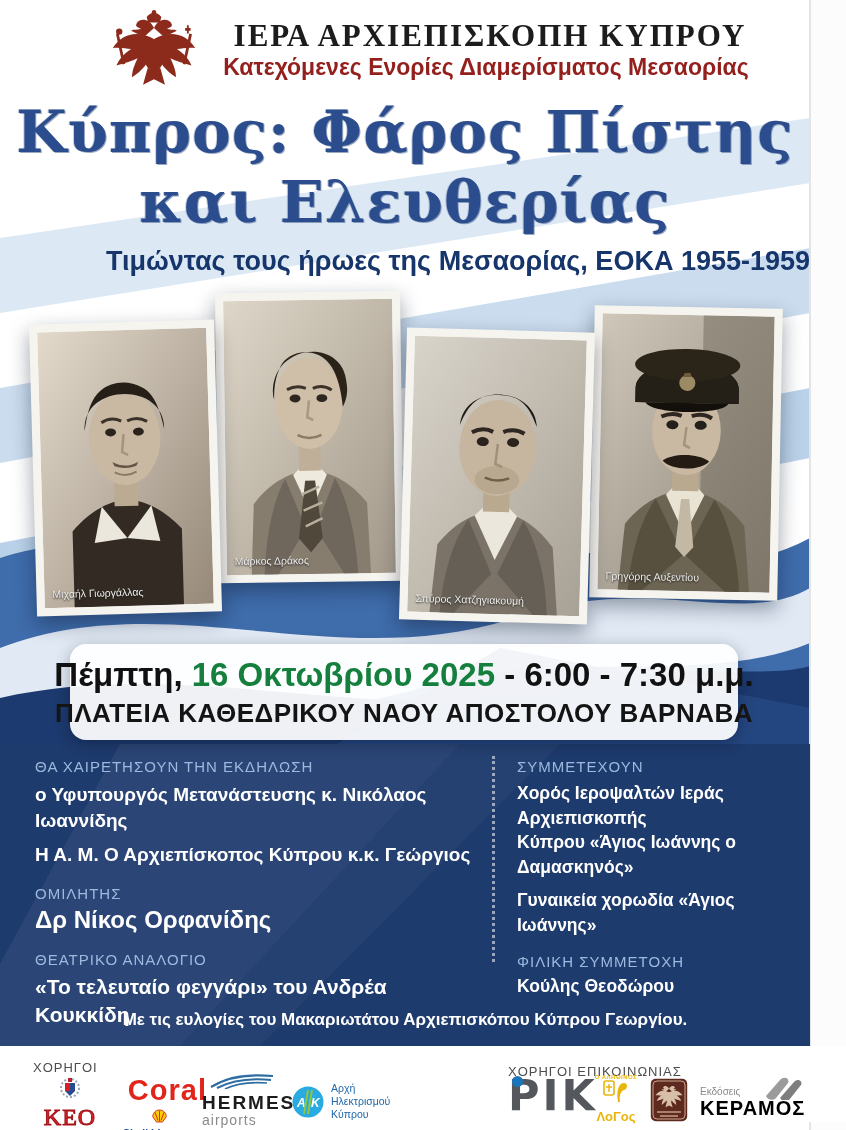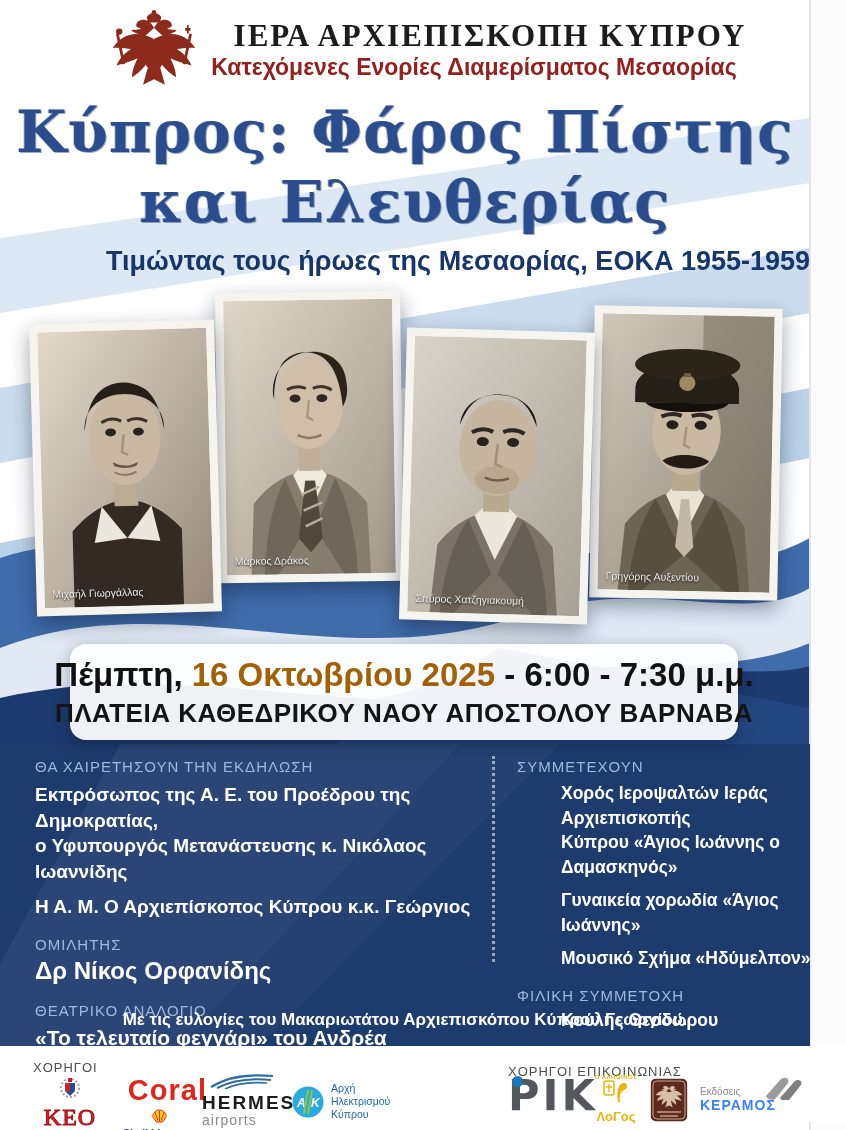--- a/index.html
+++ b/index.html
@@ -7,21 +7,21 @@
           font-family:"Liberation Sans", sans-serif;}
   .abs{position:absolute;}
 
   
   #right-strip{left:809px;top:0;width:37px;height:1130px;background:#fcfcfc;border-left:2px solid #e4e4e4;}
 
   
   #org-title{left:200px;top:18px;width:580px;text-align:center;
              font-family:"Liberation Serif", serif;font-size:31px;letter-spacing:2px;
              color:#1c1c1c;font-weight:600;white-space:nowrap;}
-  #org-subtitle{left:184px;top:54px;width:580px;text-align:center;
+  #org-subtitle{left:196px;top:54px;width:580px;text-align:center;
              font-size:23px;font-weight:700;color:#93201d;white-space:nowrap;}
 
   
   #flag-bg{left:0;top:88px;width:810px;height:660px;}
 
   
   .main-title{left:0;width:810px;text-align:center;font-family:"DejaVu Serif", serif;
               font-weight:700;color:#2b4d8e;letter-spacing:1px;
               text-shadow:1px 1px 0 rgba(34,64,120,.45), -1px 0 0 rgba(34,64,120,.25);}
   #title-line1{top:98px;font-size:58px;}
@@ -36,34 +36,34 @@
   #photo1{left:33px;top:322px;transform:rotate(-1.6deg);z-index:6;}
   #photo2{left:217px;top:292px;transform:rotate(-0.8deg);z-index:3;}
   #photo3{left:403px;top:330px;transform:rotate(1.6deg);z-index:5;}
   #photo4{left:592px;top:307px;transform:rotate(1.1deg);z-index:4;}
 
   
   #event-banner{left:70px;top:644px;width:668px;height:96px;background:rgba(255,255,255,.93);
                 border-radius:16px;box-shadow:0 4px 16px rgba(0,0,20,.3);z-index:7;
                 display:flex;flex-direction:column;align-items:center;justify-content:center;gap:4px;}
   #banner-line1{font-size:33px;font-weight:700;color:#111;white-space:nowrap;}
-  #banner-line1 .date-blue{color:#a16207;}
+  #banner-line1 .date-blue{color:#15803d;}
   #banner-line2{font-size:26px;font-weight:600;color:#141414;letter-spacing:.5px;white-space:nowrap;}
 
   
   #details{left:0;top:744px;width:810px;height:302px;background:#1e3b6e;overflow:hidden;z-index:2;}
   #details .fold{position:absolute;left:0;top:0;width:810px;height:302px;}
   .label{font-size:15px;color:#9db9de;letter-spacing:1px;font-weight:400;}
   .wb{color:#ffffff;font-weight:700;}
   #col-left{position:absolute;left:35px;top:14px;width:445px;}
   #col-right{position:absolute;left:517px;top:14px;width:300px;}
   #dotted-divider{position:absolute;left:492px;top:12px;height:206px;width:0;
                   border-left:3px dotted rgba(255,255,255,.55);}
   .g19{font-size:19px;line-height:1.35;}
-  .g18{font-size:17.5px;line-height:1.4;margin-left:44px;}
+  .g18{font-size:17.5px;line-height:1.4;}
   #speaker-name{font-size:24px;margin-top:4px;}
   .theatre{font-size:21px;line-height:1.35;}
   #blessing{position:absolute;left:0;top:266px;width:810px;text-align:center;
             font-size:17px;color:#ffffff;font-weight:700;}
 
   
   #footer{left:0;top:1046px;width:846px;height:76px;background:#ffffff;z-index:8;}
   .footer-label{position:absolute;font-size:13px;color:#4c4c4c;letter-spacing:1px;}
   #sponsors-label{left:33px;top:14px;}
   #media-label{left:508px;top:18px;}
@@ -83,21 +83,21 @@
   #rik-logo{left:508px;top:28px;position:absolute;}
   #rik-wordmark{font-size:43px;font-weight:700;color:#54575c;letter-spacing:3px;line-height:1;
                 font-family:"DejaVu Sans",sans-serif;}
   #rik-dot{position:absolute;left:4px;top:2px;width:11px;height:11px;border-radius:50%;background:#1b75bb;}
   #logos-radio-logo{left:592px;top:28px;width:48px;text-align:center;position:absolute;}
   #logos-tagline{font-size:6px;color:#e8b50a;font-weight:700;letter-spacing:.5px;}
   #logos-wordmark{font-size:13px;color:#e8b50a;font-weight:700;margin-top:1px;}
   #church-radio-logo{left:650px;top:32px;position:absolute;}
   #keramos-logo{left:700px;top:40px;position:absolute;width:100px;}
   #keramos-publisher-label{font-size:10px;color:#8a8a8a;}
-  #keramos-wordmark{font-size:14px;color:#3b82f6;font-weight:700;letter-spacing:1px;}
+  #keramos-wordmark{font-size:20px;color:#000000;font-weight:700;letter-spacing:1px;}
   #keramos-tiles{position:absolute;left:62px;top:-12px;}
 </style>
 </head>
 <body>
 
 <div id="canvas">
 
   <svg id="flag-bg" class="abs" viewBox="0 0 810 660" preserveAspectRatio="none">
     <rect x="0" y="0" width="810" height="660" fill="#ffffff"></rect>
     <polygon points="0,150 810,30 810,95 0,225" fill="#dce9f5"></polygon>
@@ -260,21 +260,20 @@
 
   <div id="details" class="abs">
     <svg class="fold" viewBox="0 0 810 302" preserveAspectRatio="none">
       <polygon points="120,0 460,0 180,302 0,302 0,220" fill="#ffffff" opacity="0.06"></polygon>
       <polygon points="460,0 560,0 260,302 180,302" fill="#ffffff" opacity="0.03"></polygon>
     </svg>
 
     <div id="col-left">
       <div class="label">ΘΑ ΧΑΙΡΕΤΗΣΟΥΝ ΤΗΝ ΕΚΔΗΛΩΣΗ</div>
       <div class="wb g19" style="margin-top:7px;">
-        <div>Εκπρόσωπος της Α. Ε. του Προέδρου της Δημοκρατίας,</div>
         <div>ο Υφυπουργός Μετανάστευσης κ. Νικόλαος Ιωαννίδης</div>
       </div>
       <div class="wb g19" style="margin-top:9px;">Η Α. Μ. Ο Αρχιεπίσκοπος Κύπρου κ.κ. Γεώργιος</div>
       <div class="label" style="margin-top:17px;">ΟΜΙΛΗΤΗΣ</div>
       <div class="wb" id="speaker-name">Δρ Νίκος Ορφανίδης</div>
       <div class="label" style="margin-top:17px;">ΘΕΑΤΡΙΚΟ ΑΝΑΛΟΓΙΟ</div>
       <div class="wb theatre" style="margin-top:5px;">
         <div>«Το τελευταίο φεγγάρι» του Ανδρέα Κουκκίδη</div>
 
       </div>
@@ -282,21 +281,20 @@
 
     <div id="dotted-divider"></div>
 
     <div id="col-right">
       <div class="label">ΣΥΜΜΕΤΕΧΟΥΝ</div>
       <div class="wb g18" style="margin-top:6px;">
         <div>Χορός Ιεροψαλτών Ιεράς Αρχιεπισκοπής</div>
         <div>Κύπρου «Άγιος Ιωάννης ο Δαμασκηνός»</div>
       </div>
       <div class="wb g18" style="margin-top:9px;">Γυναικεία χορωδία «Άγιος Ιωάννης»</div>
-      <div class="wb g18" style="margin-top:9px;">Μουσικό Σχήμα «Ηδύμελπον»</div>
       <div class="label" style="margin-top:16px;">ΦΙΛΙΚΗ ΣΥΜΜΕΤΟΧΗ</div>
       <div class="wb g18" style="margin-top:4px;">Κούλης Θεοδώρου</div>
 
     </div>
 
     <div id="blessing">Με τις ευλογίες του Μακαριωτάτου Αρχιεπισκόπου Κύπρου Γεωργίου.</div>
   </div>
 
   <div id="footer" class="abs">
     <div id="sponsors-label" class="footer-label">ΧΟΡΗΓΟΙ</div>

